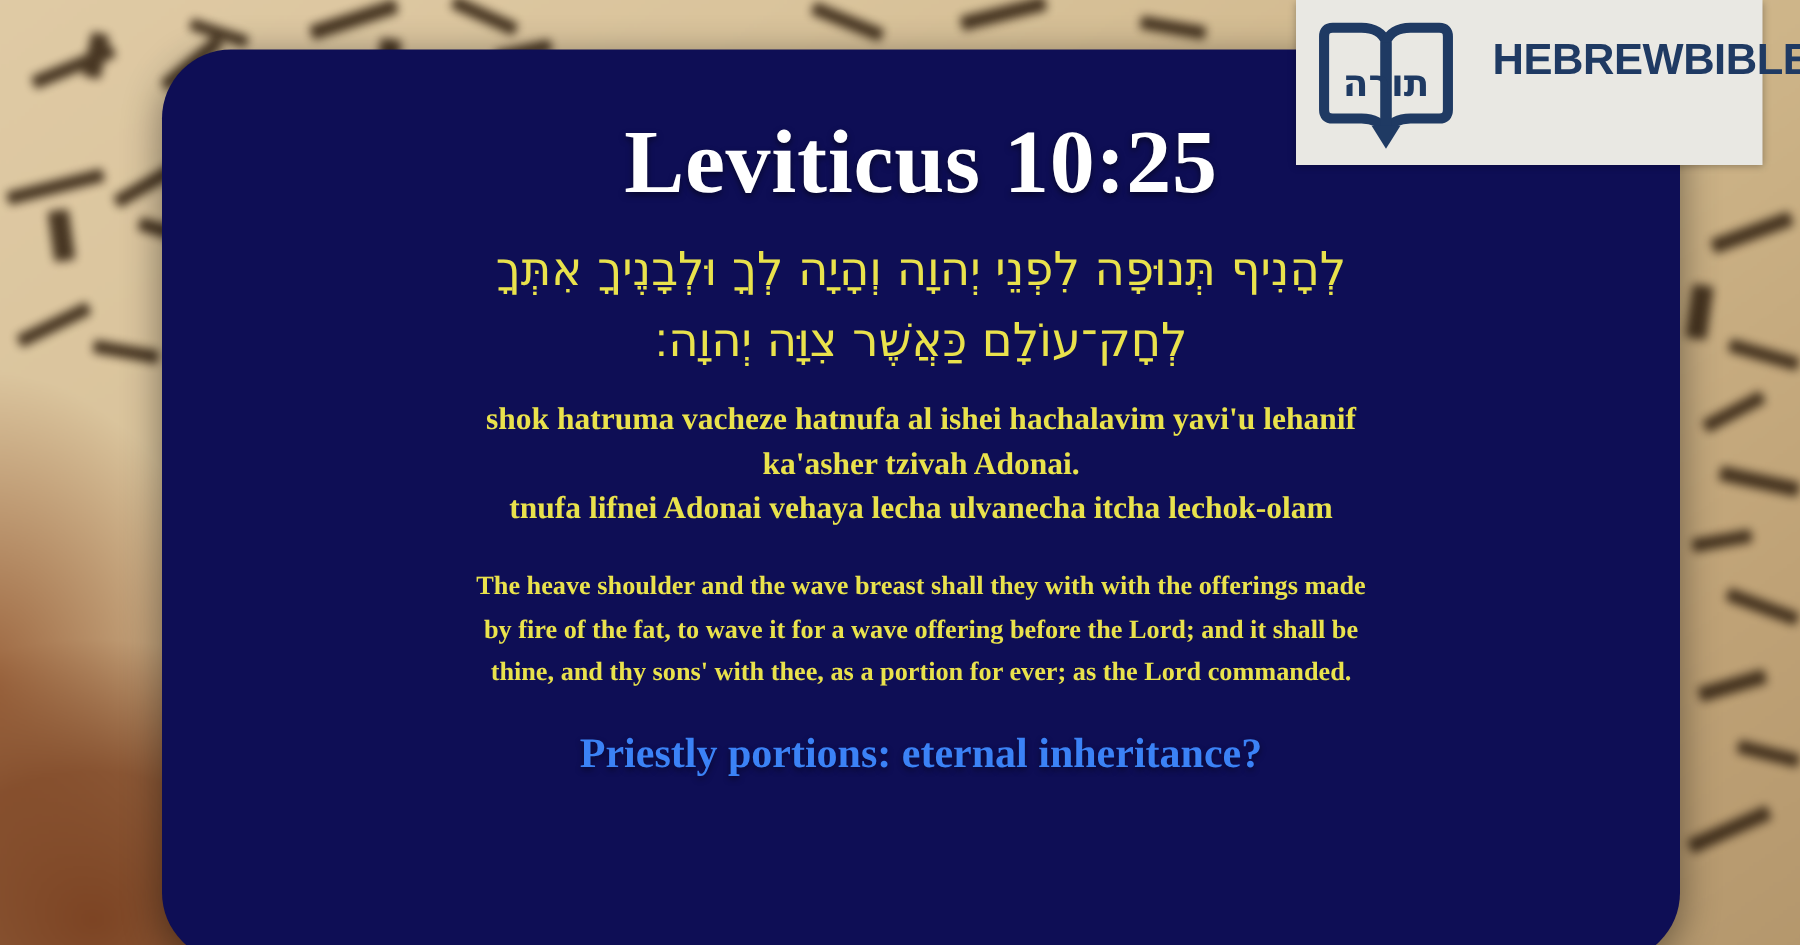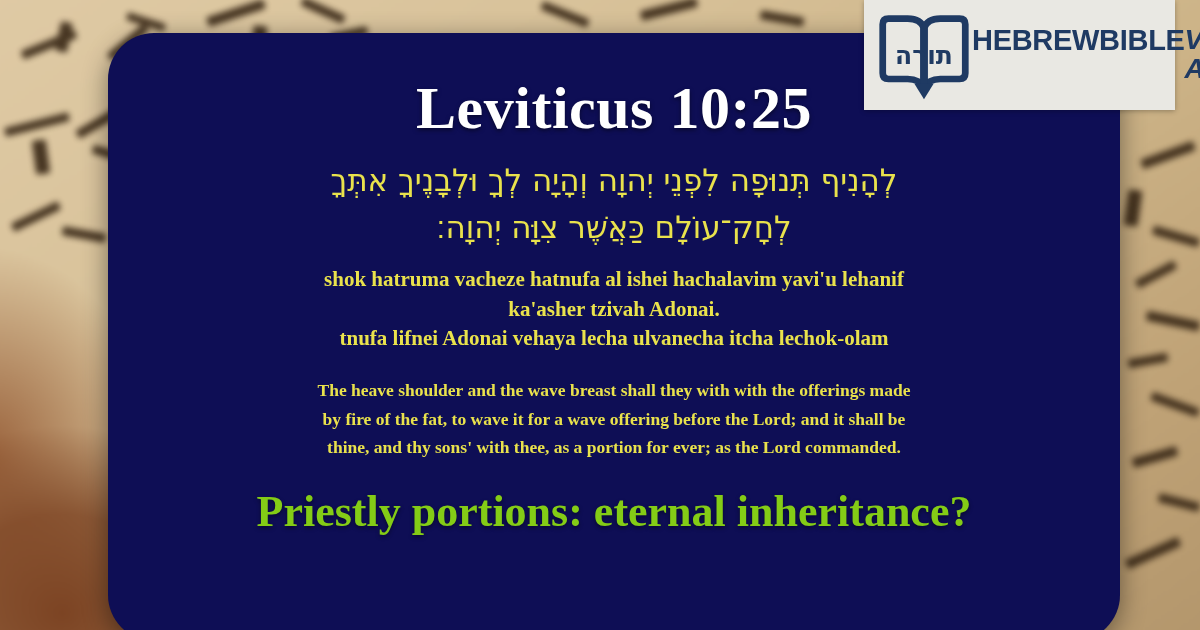--- a/index.html
+++ b/index.html
@@ -88,37 +88,37 @@
     color:#e9e24c;
     font-size:17.5px;
     font-weight:700;
     line-height:1.62;
     margin-top:22px;
     padding:0 78px;
   }
 
   .headline {
     text-align:center;
-    color:#84cc16;
-    font-size:44px;
+    color:#3b82f6;
+    font-size:28px;
     font-weight:700;
     line-height:1.1;
     margin-top:27px;
     text-shadow:0 2px 4px rgba(0,0,0,.45);
   }
 
   
   .logo {
     position:absolute;
     left:864px; top:0;
     width:311px; height:110px;
     background:#e9e8e3;
     display:flex;
     align-items:center;
-    gap:0;
+    gap:23px;
     padding:7px 10px 7px 12px;
     box-shadow:0 1px 5px rgba(0,0,0,.3);
   }
   .logo-mark { width:96px; height:96px; flex:0 0 96px; }
   .logo-text {
     display:flex; flex-direction:row;
     justify-content:center;
     color:#1f3a63;
     font-family:"Liberation Sans", sans-serif;
     font-weight:700;

